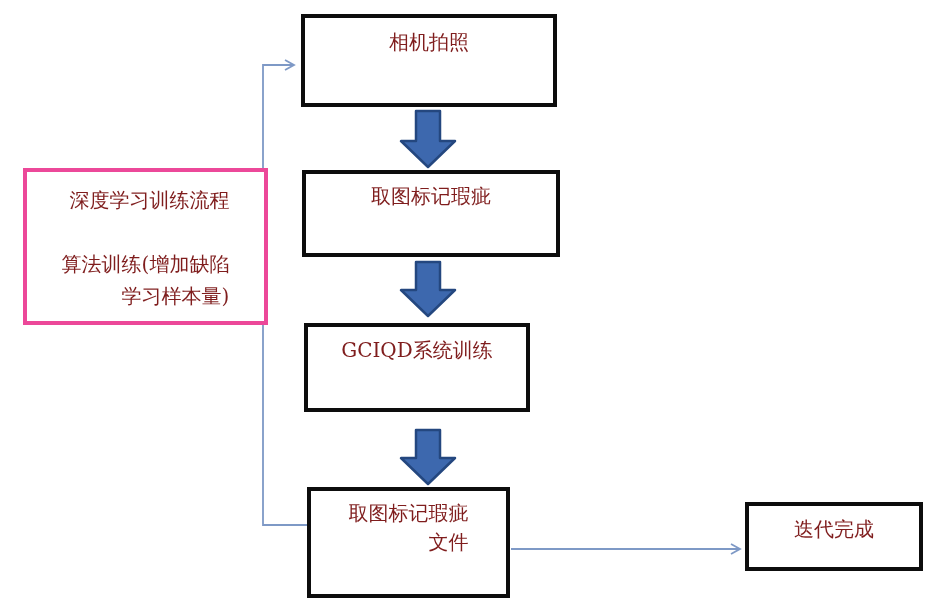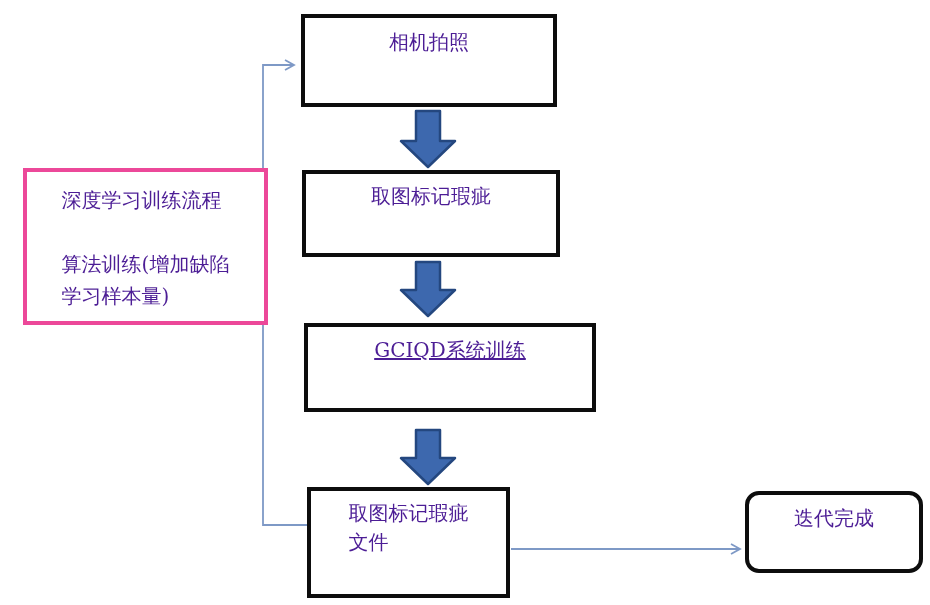--- a/index.html
+++ b/index.html
@@ -21,38 +21,38 @@
     width: 930px; height: 605px;
     z-index: 1;
   }
   .node {
     position: absolute;
     box-sizing: border-box;
     background: #ffffff;
     display: flex;
     justify-content: center;
     align-items: flex-start;
-    text-align: left;
-    color: #4c1d95;
+    text-align: right;
+    color: #7f1d1d;
     font-size: 20px;
     line-height: 1.45;
     white-space: pre-line;
     z-index: 2;
   }
   .node.thick { border: 4px solid #0d0d0d; }
   .node.thin-blue { border: 4px solid #ec4899; margin-left: 20px; }
   .node.thin-gray { border: 2px solid #93a5bd; }
 
   .box-camera   { left: 301px; top: 14px;  width: 256px; height: 93px;  padding-top: 10px; }
   .box-mark     { left: 302px; top: 170px; width: 258px; height: 87px;  padding-top: 8px; }
-  .box-train    { left: 304px; top: 323px; width: 292px; height: 89px;  padding-top: 9px; text-decoration: underline; }
+  .box-train    { left: 304px; top: 323px; width: 226px; height: 89px;  padding-top: 9px; }
   .box-update   { left: 307px; top: 487px; width: 203px; height: 111px; padding-top: 8px; }
   .box-info     { left: 3px;   top: 168px; width: 245px; height: 157px; padding-top: 12px; line-height: 1.6; }
   .box-expected { left: 569px; top: 473px; width: 128px; height: 60px;  padding-top: 7px; font-size: 19px; }
-  .box-done     { left: 745px; top: 491px; width: 178px; height: 82px;  padding-top: 9px; border-radius: 14px; }
+  .box-done     { left: 745px; top: 502px; width: 178px; height: 69px;  padding-top: 9px; }
 
   .block-arrow {
     stroke: #24477f;
     stroke-width: 2.5;
     stroke-linejoin: round;
   }
   .thin-line {
     stroke: #7e99c6;
     stroke-width: 1.8;
     fill: none;

